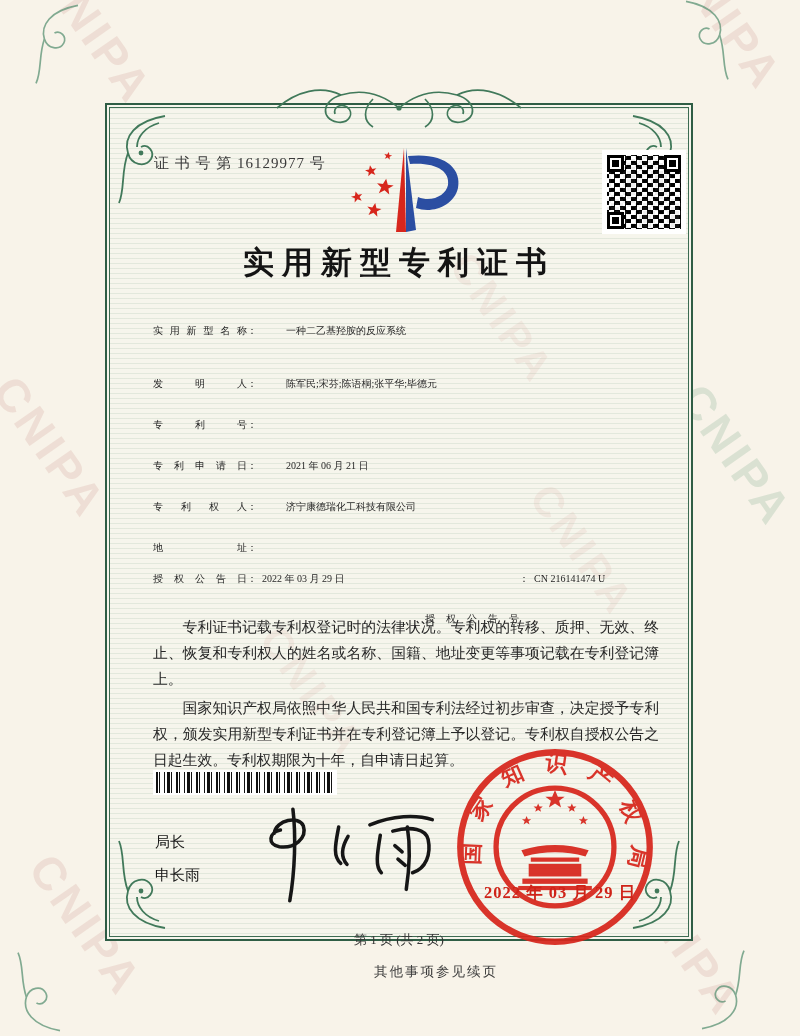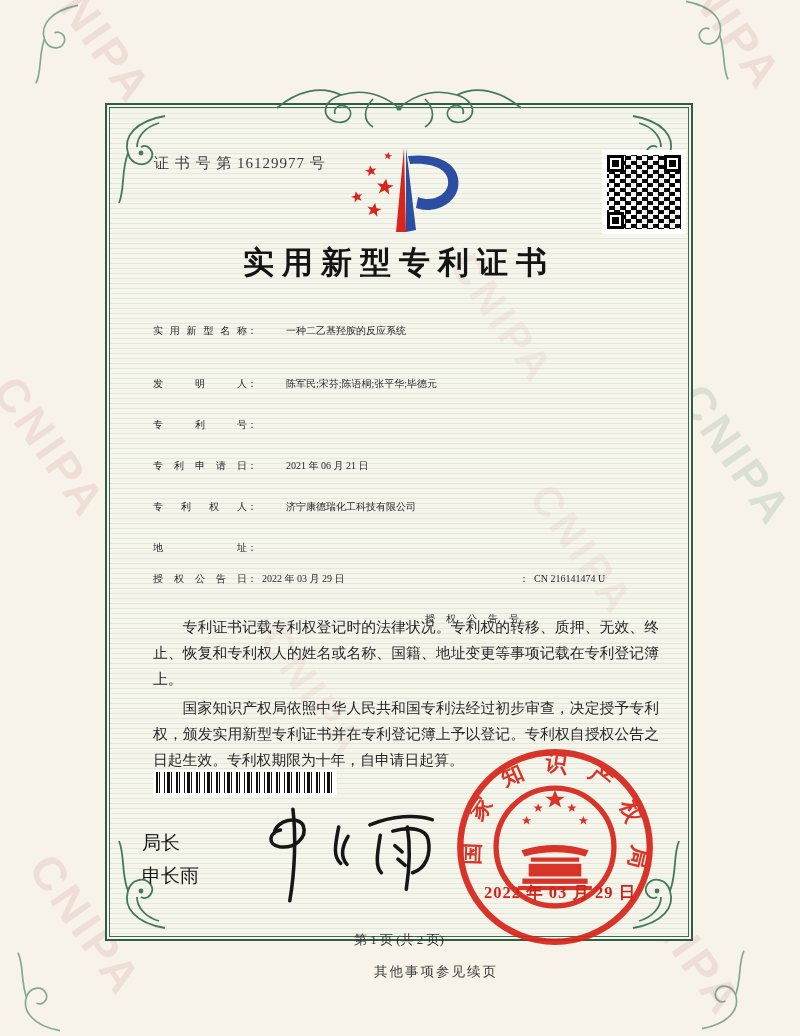--- a/index.html
+++ b/index.html
@@ -70,21 +70,21 @@
   .paras{position:absolute;left:43px;top:506px;width:506px;font-size:14.8px;
     line-height:26px;color:#262626;text-align:justify;z-index:4;}
   .paras p{margin:0 0 3px 0;text-indent:2em;}
   
   .barcode{position:absolute;left:43px;top:662px;width:184px;height:25px;
     background:#fff;padding:2px 3px;box-sizing:border-box;z-index:4;}
   .barcode-bars{width:100%;height:100%;
     background:repeating-linear-gradient(90deg,
       #111 0 2px,#fff 2px 3px,#111 3px 4px,#fff 4px 8px,#111 8px 9px,
       #fff 9px 11px,#111 11px 14px,#fff 14px 15px,#111 15px 16px,#fff 16px 20px);}
-  .signer{position:absolute;left:32px;top:718px;font-size:19px;line-height:33px;
+  .signer{position:absolute;left:45px;top:718px;font-size:15px;line-height:33px;
     color:#141414;z-index:5;}
   .signature{position:absolute;left:132px;top:694px;width:210px;height:104px;z-index:5;}
   .seal{position:absolute;left:345px;top:639px;width:200px;height:200px;
     opacity:0.93;z-index:4;}
   .seal-date{position:absolute;left:374px;top:774px;font-size:16.5px;
     color:#cf2318;letter-spacing:1px;font-weight:bold;z-index:6;}
   .page-info{position:absolute;left:0;top:823px;width:100%;text-align:center;
     font-size:13px;color:#333;z-index:4;}
   .footer-note{position:absolute;left:0;top:963px;width:100%;text-align:center;
     font-size:13.5px;color:#3d3d3d;letter-spacing:2px;z-index:1;padding-left:36px;}

